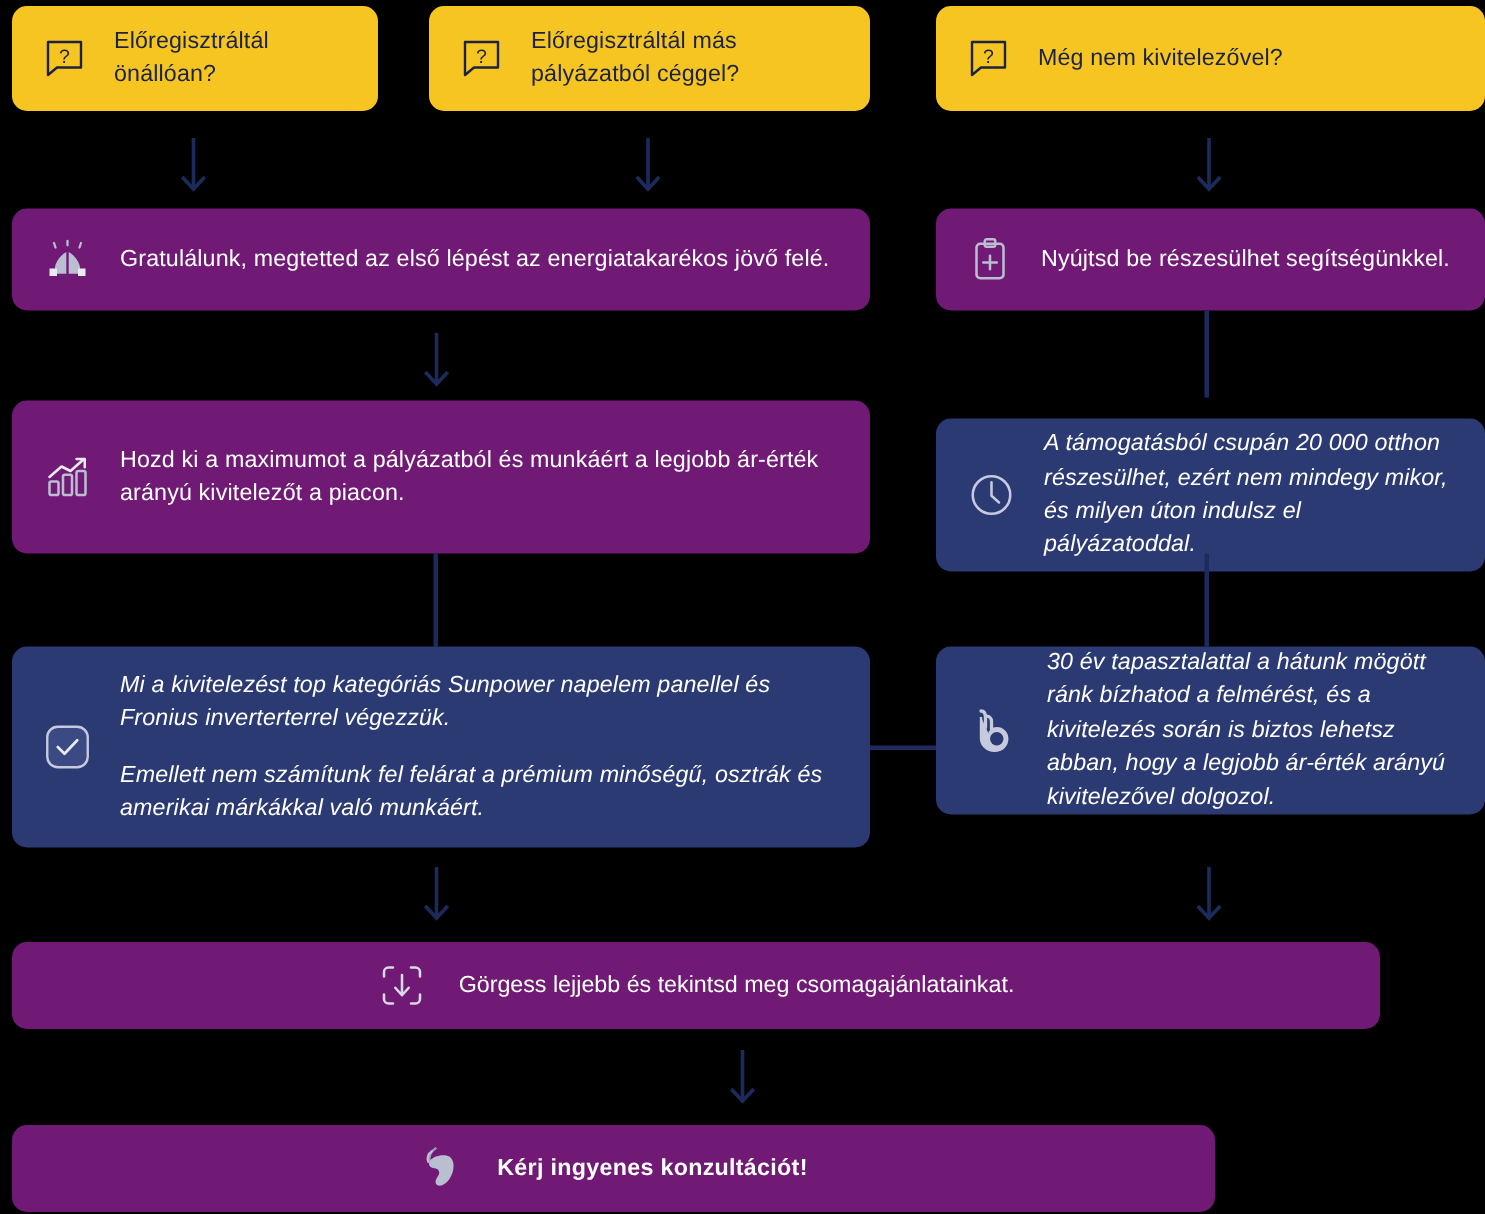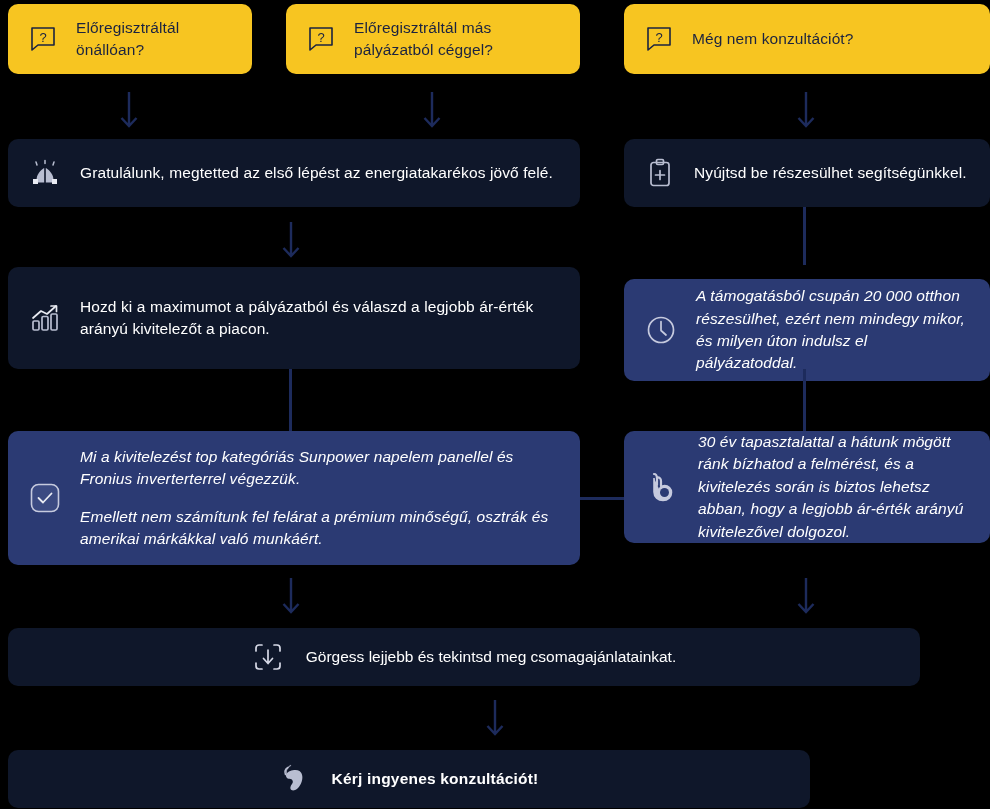--- a/index.html
+++ b/index.html
@@ -29,21 +29,21 @@
     display: flex;
     align-items: center;
     gap: 18px;
   }
   .card-yellow {
     background: #f7c521;
     color: #16203d;
     padding: 14px 20px;
   }
   .card-navy {
-    background: #0f172a;
+    background: #701a75;
     color: #ffffff;
     padding: 10px 20px;
   }
   .card-navy-light {
     background: #2b3a73;
     color: #ffffff;
     padding: 14px 20px;
   }
   .card-center {
     justify-content: flex-start;
@@ -122,21 +122,21 @@
     <span class="card-text">Előregisztráltál más pályázatból céggel?</span>
   </div>
 
   <div class="card card-yellow" style="left:624px; top:4px; width:366px; height:70px;">
     <span class="icon">
       <svg width="30" height="30" viewBox="0 0 30 30">
         <path d="M4 4 H26 V21 H10 L4 26 Z" fill="none" stroke="#1b2340" stroke-width="1.6" stroke-linejoin="round"></path>
         <text x="15" y="18" font-family="Liberation Sans, sans-serif" font-size="13" fill="#1b2340" text-anchor="middle">?</text>
       </svg>
     </span>
-    <span class="card-text">Még nem konzultációt?</span>
+    <span class="card-text">Még nem kivitelezővel?</span>
   </div>
 
   <svg class="arrow" style="left:118px; top:92px;" width="22" height="42" viewBox="0 0 22 42">
     <path d="M11 0 V33 M3.5 26 L11 34 L18.5 26" fill="none" stroke="#1d2b5c" stroke-width="2.4" stroke-linecap="butt" stroke-linejoin="miter"></path>
   </svg>
   <svg class="arrow" style="left:421px; top:92px;" width="22" height="42" viewBox="0 0 22 42">
     <path d="M11 0 V33 M3.5 26 L11 34 L18.5 26" fill="none" stroke="#1d2b5c" stroke-width="2.4"></path>
   </svg>
   <svg class="arrow" style="left:795px; top:92px;" width="22" height="42" viewBox="0 0 22 42">
     <path d="M11 0 V33 M3.5 26 L11 34 L18.5 26" fill="none" stroke="#1d2b5c" stroke-width="2.4"></path>
@@ -176,21 +176,21 @@
   <div class="card card-navy" style="left:8px; top:267px; width:572px; height:102px;">
     <span class="icon">
       <svg width="34" height="34" viewBox="0 0 34 34">
         <path d="M5 17 L13 10 L19 13 L28 5" fill="none" stroke="#e9ebf2" stroke-width="1.7" stroke-linecap="round" stroke-linejoin="round"></path>
         <path d="M23 5 H28.5 V10.5" fill="none" stroke="#e9ebf2" stroke-width="1.7" stroke-linecap="round" stroke-linejoin="round"></path>
         <rect x="5" y="20" width="6" height="9" rx="1.2" fill="none" stroke="#b9bed1" stroke-width="1.7"></rect>
         <rect x="14" y="15.5" width="6" height="13.5" rx="1.2" fill="none" stroke="#b9bed1" stroke-width="1.7"></rect>
         <rect x="23" y="13" width="6" height="16" rx="1.2" fill="none" stroke="#b9bed1" stroke-width="1.7"></rect>
       </svg>
     </span>
-    <span class="card-text">Hozd ki a maximumot a pályázatból és válaszd a legjobb ár-érték arányú kivitelezőt a piacon.</span>
+    <span class="card-text">Hozd ki a maximumot a pályázatból és munkáért a legjobb ár-érték arányú kivitelezőt a piacon.</span>
   </div>
 
   <div class="card card-navy-light italic" style="left:624px; top:279px; width:366px; height:102px;">
     <span class="icon">
       <svg width="34" height="34" viewBox="0 0 34 34">
         <circle cx="17" cy="17" r="12.5" fill="none" stroke="#c6cade" stroke-width="1.7"></circle>
         <path d="M17 8.5 V17.5 L22 22" fill="none" stroke="#c6cade" stroke-width="1.7" stroke-linecap="round" stroke-linejoin="round"></path>
       </svg>
     </span>
     <span class="card-text">A támogatásból csupán 20 000 otthon részesülhet, ezért nem mindegy mikor, és milyen úton indulsz el pályázatoddal.</span>

